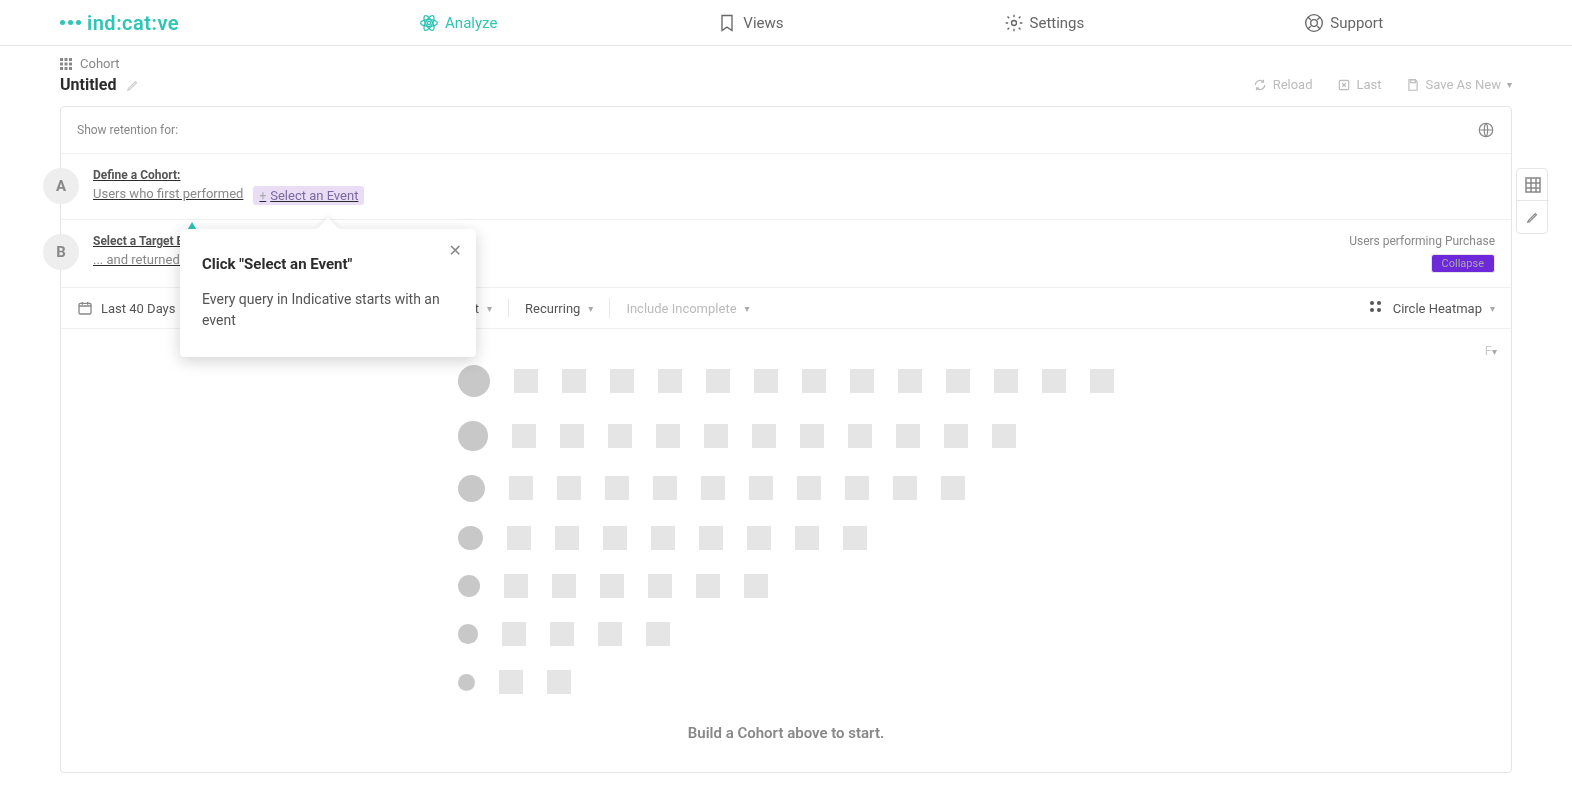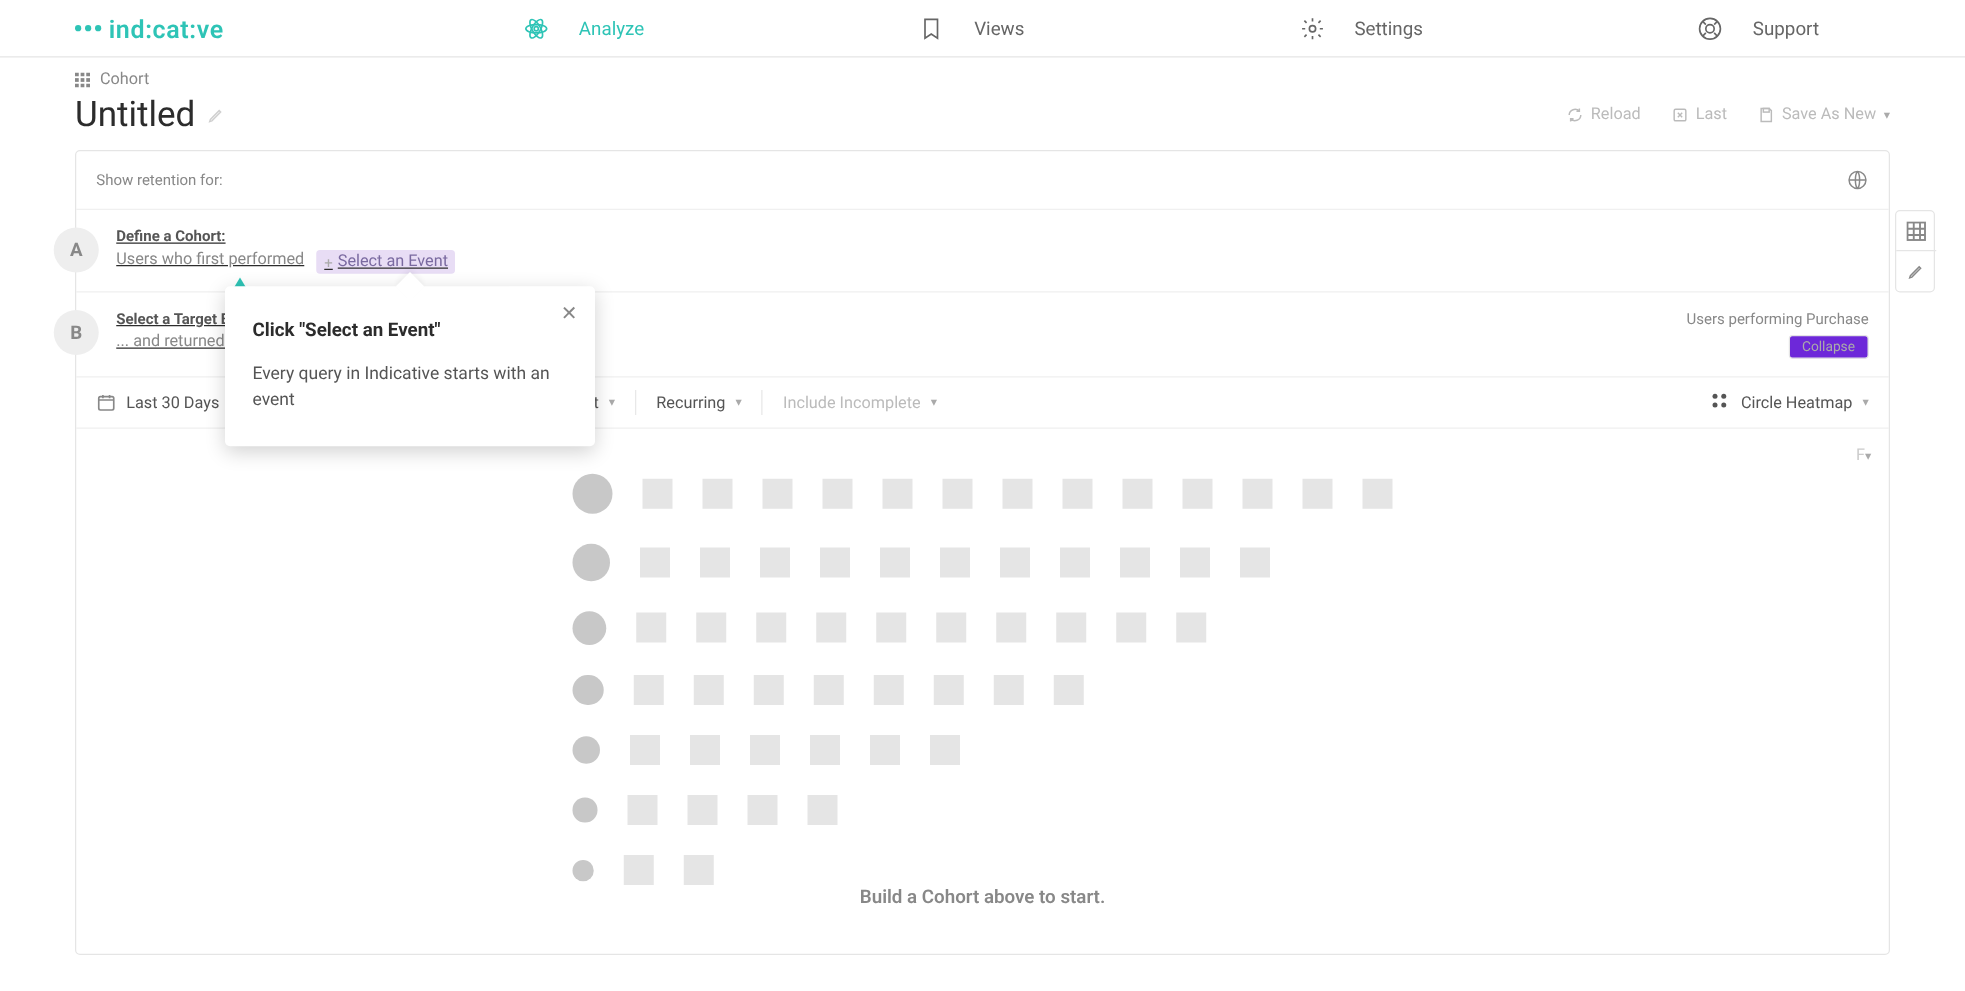--- a/index.html
+++ b/index.html
@@ -42,21 +42,21 @@
       border-radius: 50%;
     }
     .nav-items {
       display: flex;
       gap: 220px;
       margin-left: 240px;
     }
     .nav-item {
       display: flex;
       align-items: center;
-      gap: 24px;
+      gap: 6px;
       font-size: 15px;
       color: #666;
       cursor: pointer;
     }
     .nav-item.active {
       color: #2ec4b6;
     }
     .nav-item svg {
       width: 20px;
       height: 20px;
@@ -78,22 +78,22 @@
       align-items: center;
       justify-content: space-between;
       padding: 0 60px 12px;
     }
     .title-group {
       display: flex;
       align-items: center;
       gap: 10px;
     }
     .page-title {
-      font-size: 28px;
-      font-weight: 400;
+      font-size: 16px;
+      font-weight: 700;
       color: #2c2c2c;
     }
     .edit-icon {
       opacity: 0.4;
     }
     .actions {
       display: flex;
       gap: 24px;
       align-items: center;
     }
@@ -302,20 +302,21 @@
       height: 28px;
       border-radius: 50%;
       background: #c8c8c8;
     }
     .square {
       width: 24px;
       height: 24px;
       background: #e5e5e5;
     }
     .start-text {
+      margin-top: 30px;
       font-size: 15px;
       font-weight: 600;
       color: #888;
     }
     .tooltip {
       position: absolute;
       top: 229px;
       left: 180px;
       width: 296px;
       background: #fff;
@@ -495,21 +496,21 @@
       <div class="collapse">Collapse</div>
     </div>
   </div>
 
   <div class="controls-bar">
     <div class="control">
       <svg class="cal" viewBox="0 0 24 24" fill="none" stroke="currentColor" stroke-width="2">
           <rect x="3" y="5" width="18" height="16" rx="2"></rect>
           <path d="M3 9h18M8 3v4M16 3v4"></path>
         </svg>
-      <span>Last 30 Days</span>
+      <span>Last 40 Days</span>
       <span class="chevron">▾</span>
     </div>
     <div class="control">
       <span>By Days</span>
       <span class="chevron">▾</span>
     </div>
     <div class="control">
       <span>First 14 Days</span>
       <span class="chevron">▾</span>
     </div>

